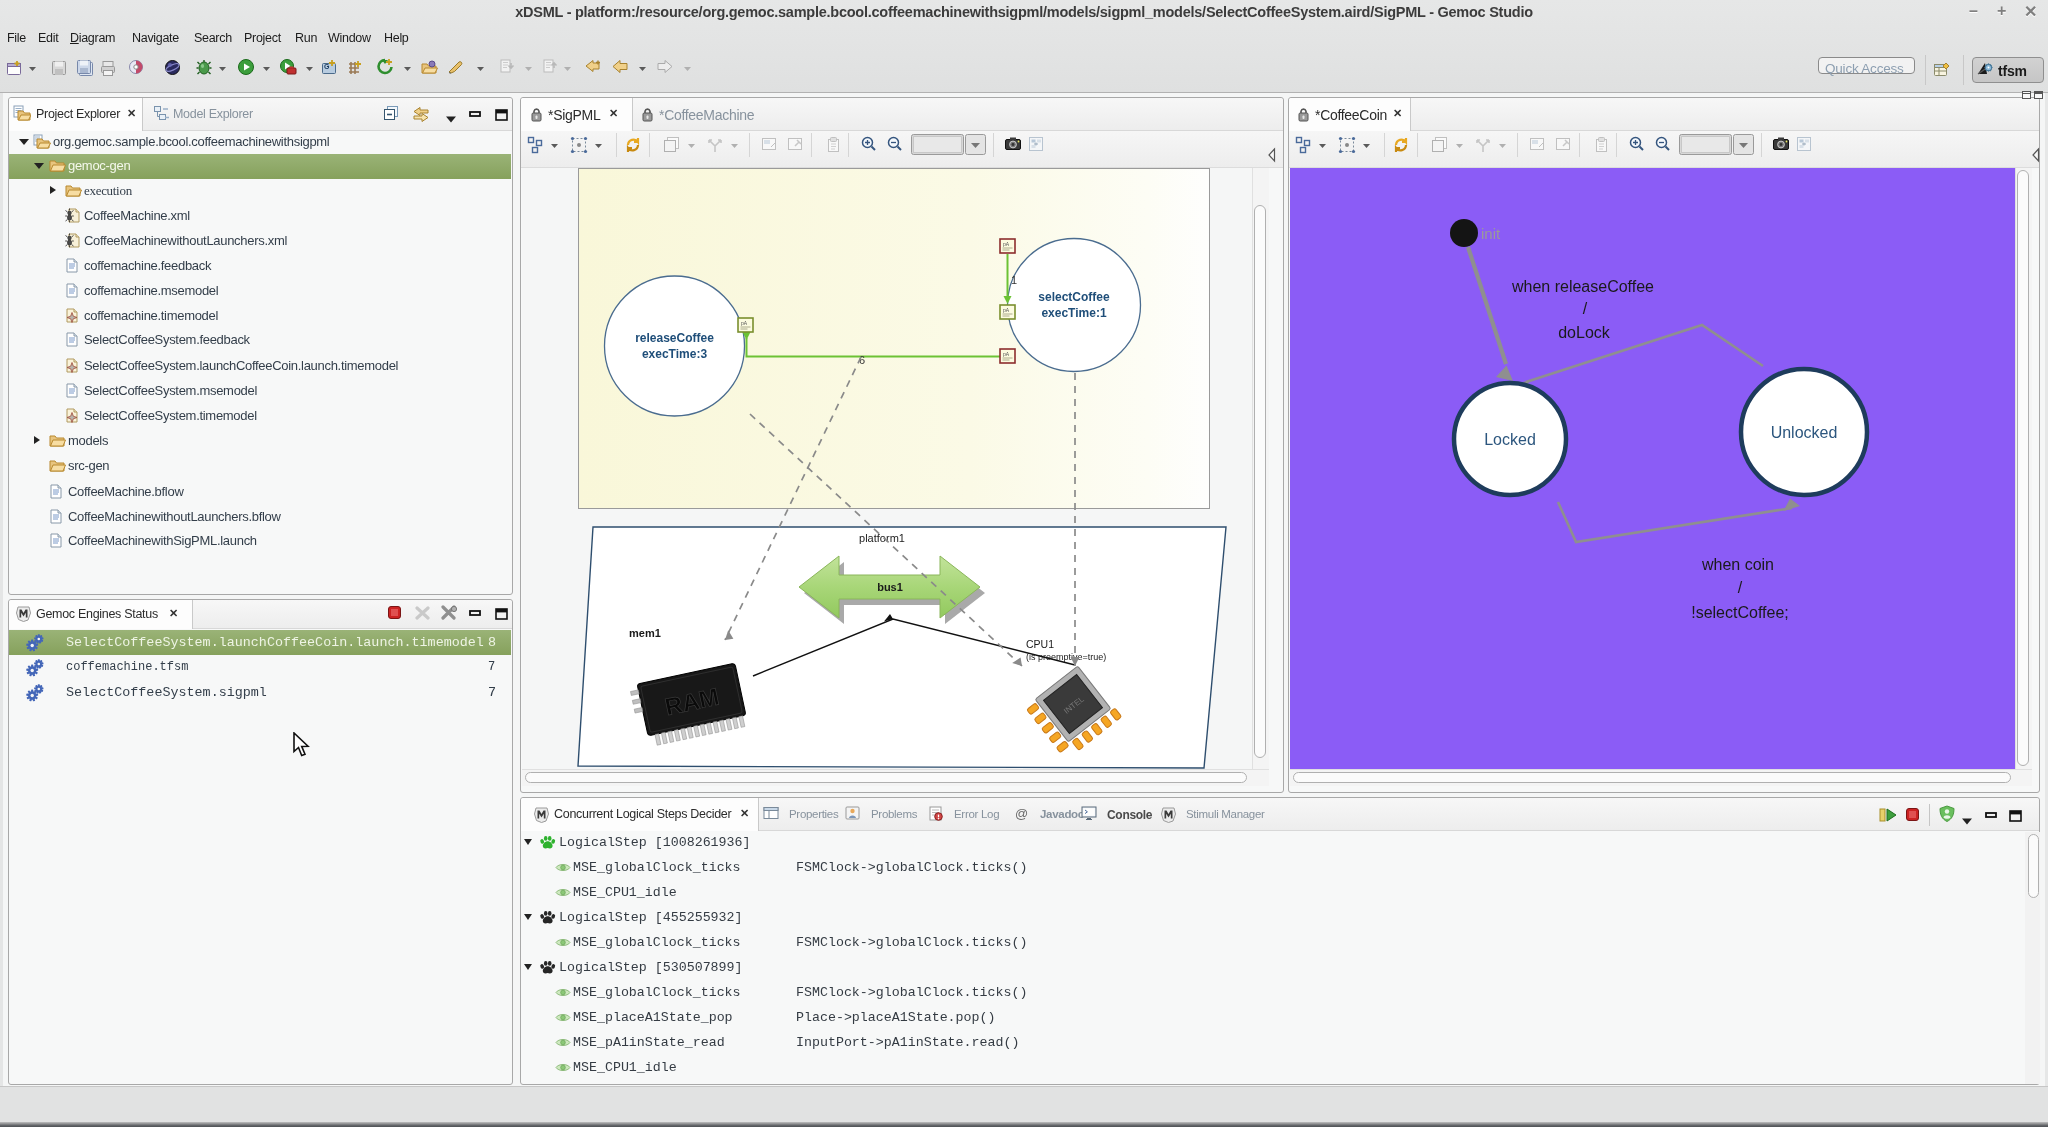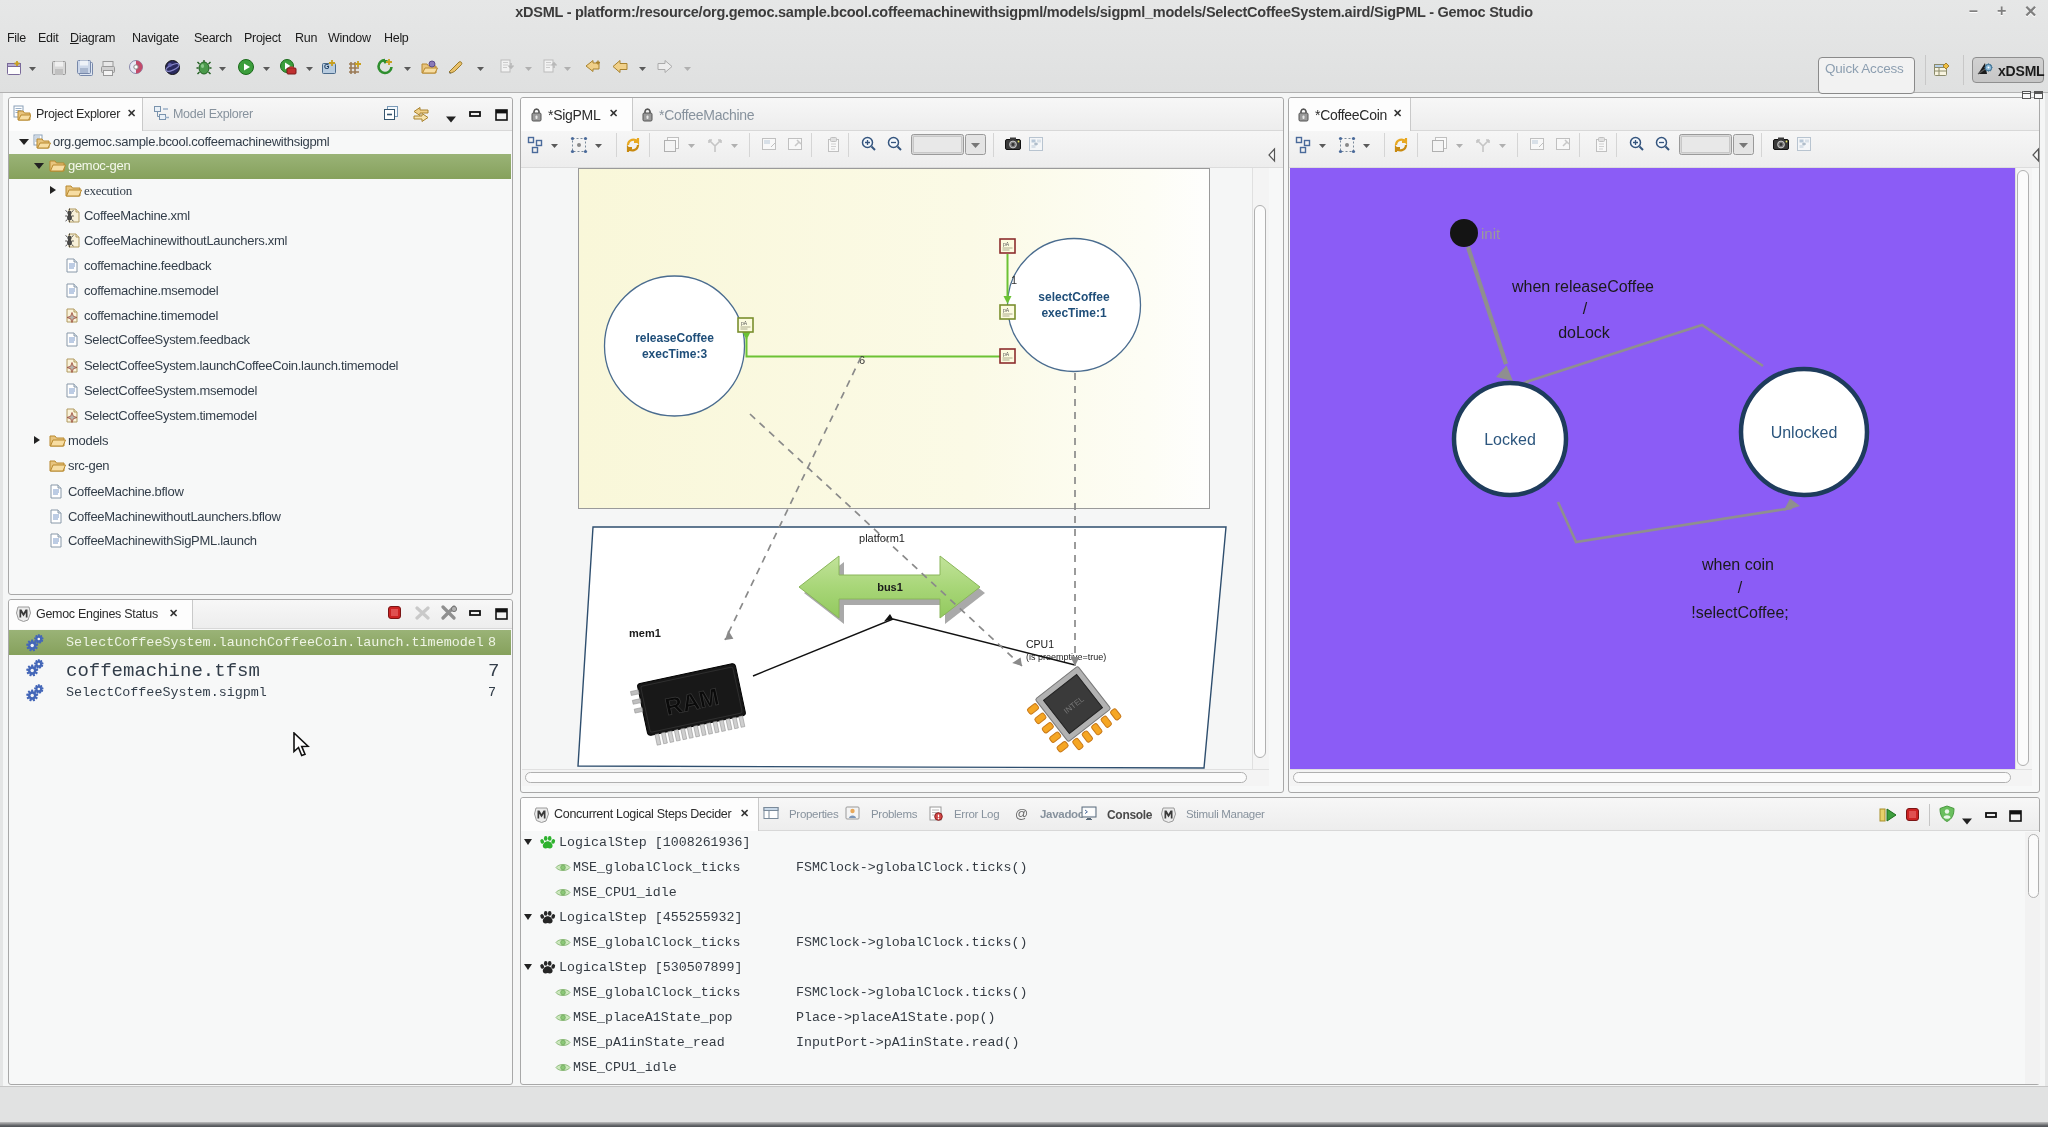--- a/index.html
+++ b/index.html
@@ -155,38 +155,38 @@
         <g transform="translate(639,12)">
           <path d="M0 0 L7 0 L3.5 4 Z" fill="#5a5a5a"></path>
         </g>
         <g transform="translate(657,5)">
           <path d="M1 3.5 L8 3.5 L8 0.5 L15 6.5 L8 12.5 L8 9.5 L1 9.5 Z" fill="#ededed" stroke="#aaa"></path>
         </g>
         <g transform="translate(684,12)">
           <path d="M0 0 L7 0 L3.5 4 Z" fill="#b0b0b0"></path>
         </g>
       </svg></div>
-  <div class="p" style="left:1818px;top:57px;width:97px;height:37px;background:#f2f2f2;border:1.5px solid #8a8a8a;border-radius:4px;color:#8d9fb1;font-size:13.5px;line-height:22px;padding-left:6px;white-space:nowrap;letter-spacing:-0.2px">Quick Access</div>
+  <div class="p" style="left:1818px;top:57px;width:97px;height:17px;background:#f2f2f2;border:1.5px solid #8a8a8a;border-radius:4px;color:#8d9fb1;font-size:13.5px;line-height:22px;padding-left:6px;white-space:nowrap;letter-spacing:-0.2px">Quick Access</div>
   <div class="p" style="left:1925px;top:55px;width:1px;height:30px;background:#c8c8c8"></div>
   <div class="p" style="left:1934px;top:62px"><svg width="16" height="16" viewBox="0 0 16 16" style="">
         <rect x="0.5" y="2.5" width="12" height="11" rx="1" fill="#f8f4e0" stroke="#8a8a6a"></rect>
         <rect x="0.5" y="2.5" width="12" height="3" fill="#b8d0e8" stroke="#8a8a6a"></rect>
         <path d="M5 5.5v8M0.5 9h12" stroke="#8a8a6a"></path>
         <path d="M12 1 L15 4 L12 7 L9 4 Z" fill="#f0c040" stroke="#a8822e"></path>
       </svg></div>
   <div class="p" style="left:1963px;top:55px;width:1px;height:30px;background:#c8c8c8"></div>
   <div class="p" style="left:1972px;top:57px;width:72px;height:26px;background:linear-gradient(#d2d2d2,#c6c6c6);border:1px solid #8f8f8f;border-radius:4px"></div>
   <div class="p" style="left:1977px;top:61px"><svg width="17" height="17" viewBox="0 0 17 17" style="">
         <path d="M1 13 L8 2 L10 13 Z" fill="#1a1a1a"></path>
         <path d="M1 13 L14 4" stroke="#555" stroke-width="1.4"></path>
         <circle cx="11.5" cy="6.5" r="3.4" fill="#8ab8d8" stroke="#4a7a9a"></circle>
         <path d="M11.5 2.6v1.4M11.5 9v1.4M7.6 6.5h1.4M14 6.5h1.4M9 4l1 1M13 9l1 1M14 4l-1 1M10 9l-1 1" stroke="#4a7a9a" stroke-width="1.1"></path>
         <circle cx="11.5" cy="6.5" r="1" fill="#fff"></circle>
       </svg></div>
-  <div class="p" style="left:1998px;top:63px;font-size:14px;font-weight:bold;color:#1b1b1b;letter-spacing:-0.2px">xDSML</div>
+  <div class="p" style="left:1998px;top:63px;font-size:14px;font-weight:bold;color:#1b1b1b;letter-spacing:-0.2px">tfsm</div>
 </div>
 
 <div class="p" style="left:0;top:93px;width:3px;height:994px;background:#e4e5e5"></div>
 <div class="p" style="left:2045px;top:93px;width:3px;height:994px;background:#e6e7e7"></div>
 
 <div class="panel" style="left:8px;top:97px;width:505px;height:498px">
   <div class="vtabrow">
     <div class="vtab" style="left:0;width:134px"></div>
     <div class="p" style="left:4px;top:7px"><svg width="18" height="16" viewBox="0 0 18 16" style="">
           <rect x="1" y="1" width="9" height="11" fill="#fff" stroke="#8aa0b8"></rect>
@@ -426,21 +426,21 @@
             <rect x="11.700000000000001" y="0.2999999999999998" width="2.2" height="2.5" rx="0.6" fill="#4467b8" transform="rotate(160.0 12.8 5)"></rect>
             <rect x="11.700000000000001" y="0.2999999999999998" width="2.2" height="2.5" rx="0.6" fill="#4467b8" transform="rotate(200.0 12.8 5)"></rect>
             <rect x="11.700000000000001" y="0.2999999999999998" width="2.2" height="2.5" rx="0.6" fill="#4467b8" transform="rotate(240.0 12.8 5)"></rect>
             <rect x="11.700000000000001" y="0.2999999999999998" width="2.2" height="2.5" rx="0.6" fill="#4467b8" transform="rotate(280.0 12.8 5)"></rect>
             <rect x="11.700000000000001" y="0.2999999999999998" width="2.2" height="2.5" rx="0.6" fill="#4467b8" transform="rotate(320.0 12.8 5)"></rect>
             <circle cx="12.8" cy="5" r="1.3" fill="#f4f5f5"></circle>
           </svg></span>
         <span class="lbl" style="left:57px;top:5px">SelectCoffeeSystem.launchCoffeeCoin.launch.timemodel</span>
         <span class="lbl" style="left:479px;top:5px">8</span>
       </div>
-      <div class="trow mono" style="top:25px;height:25px;font-size:19px;letter-spacing:0;">
+      <div class="trow mono" style="top:25px;height:25px;font-size:12px;letter-spacing:0;">
         <span class="p" style="left:17px;top:4px"><svg width="18" height="18" viewBox="0 0 18 18" style="">
             <circle cx="6.2" cy="11.5" r="4.2" fill="#4467b8"></circle>
             <rect x="5.1" y="5.5" width="2.2" height="2.8" rx="0.6" fill="#4467b8" transform="rotate(0.0 6.2 11.5)"></rect>
             <rect x="5.1" y="5.5" width="2.2" height="2.8" rx="0.6" fill="#4467b8" transform="rotate(40.0 6.2 11.5)"></rect>
             <rect x="5.1" y="5.5" width="2.2" height="2.8" rx="0.6" fill="#4467b8" transform="rotate(80.0 6.2 11.5)"></rect>
             <rect x="5.1" y="5.5" width="2.2" height="2.8" rx="0.6" fill="#4467b8" transform="rotate(120.0 6.2 11.5)"></rect>
             <rect x="5.1" y="5.5" width="2.2" height="2.8" rx="0.6" fill="#4467b8" transform="rotate(160.0 6.2 11.5)"></rect>
             <rect x="5.1" y="5.5" width="2.2" height="2.8" rx="0.6" fill="#4467b8" transform="rotate(200.0 6.2 11.5)"></rect>
             <rect x="5.1" y="5.5" width="2.2" height="2.8" rx="0.6" fill="#4467b8" transform="rotate(240.0 6.2 11.5)"></rect>
             <rect x="5.1" y="5.5" width="2.2" height="2.8" rx="0.6" fill="#4467b8" transform="rotate(280.0 6.2 11.5)"></rect>

